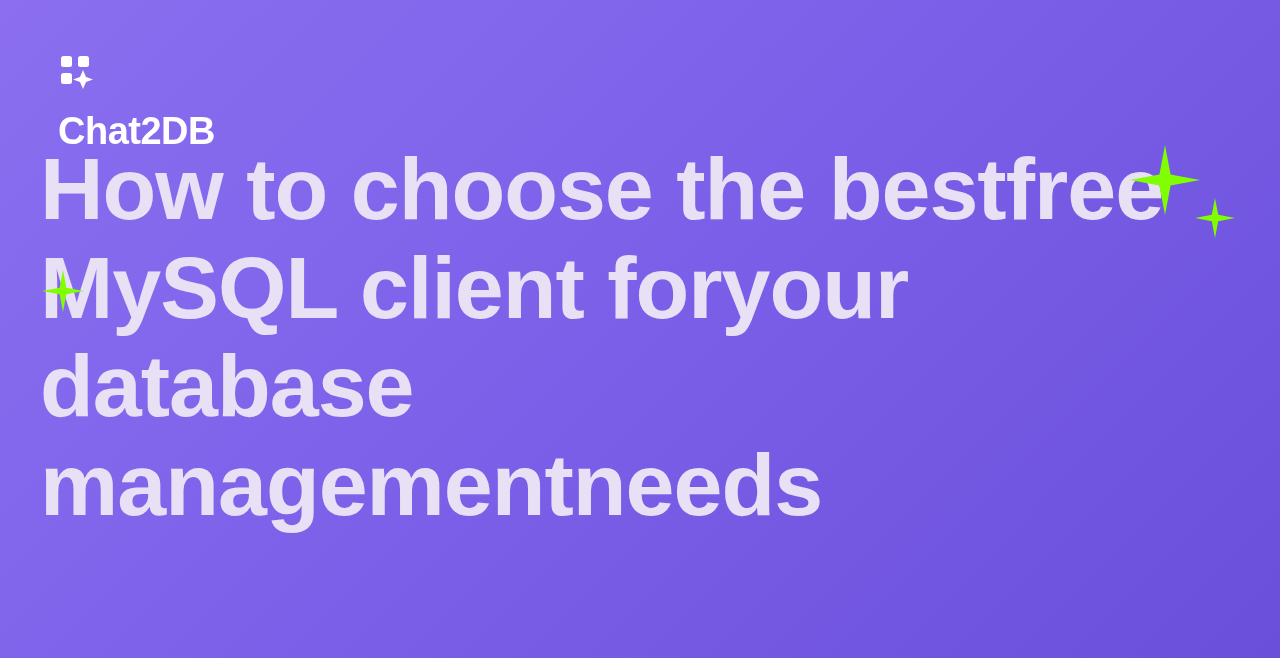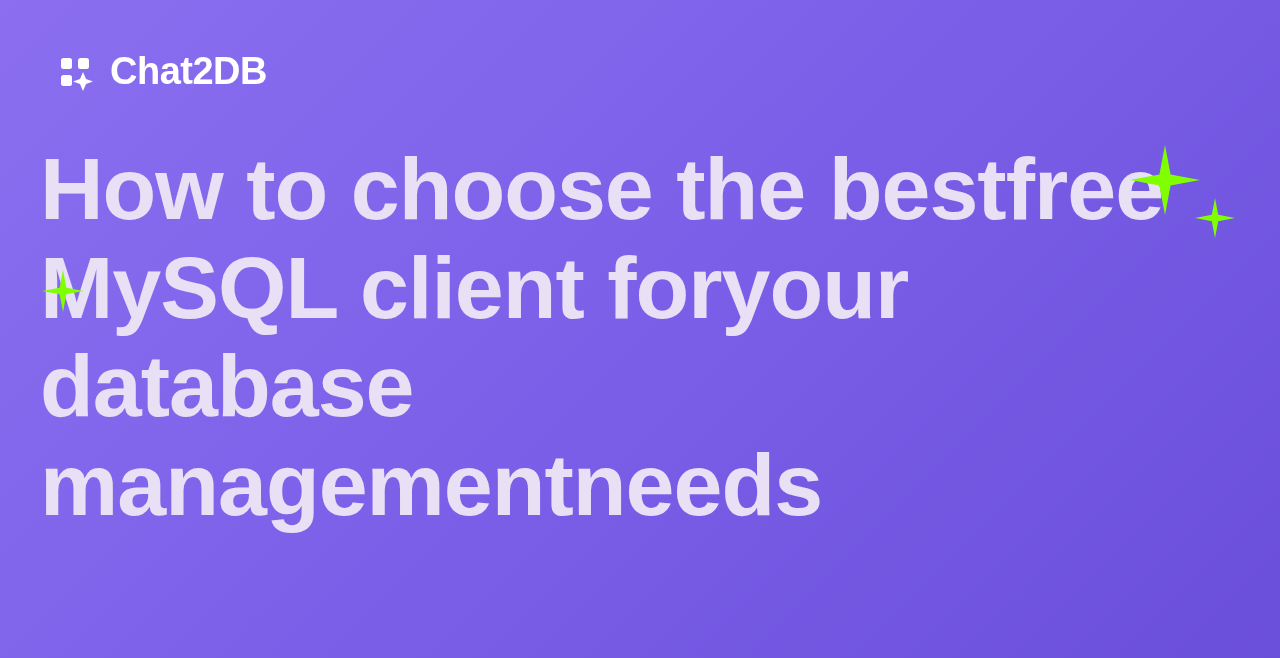--- a/index.html
+++ b/index.html
@@ -13,22 +13,22 @@
       background: linear-gradient(135deg, #8b6ff0 0%, #7b5fe8 50%, #6a4fdb 100%);
       font-family: -apple-system, BlinkMacSystemFont, 'Segoe UI', Arial, sans-serif;
       position: relative;
       overflow: hidden;
     }
     .logo-section {
       position: absolute;
       top: 50px;
       left: 58px;
       display: flex;
-      align-items: center;
-      gap: 12px;
+      gap: 20px;
+      flex-direction: column;
     }
     .logo-icon {
       width: 40px;
       height: 40px;
       position: relative;
     }
     .logo-icon svg {
       width: 100%;
       height: 100%;
     }

